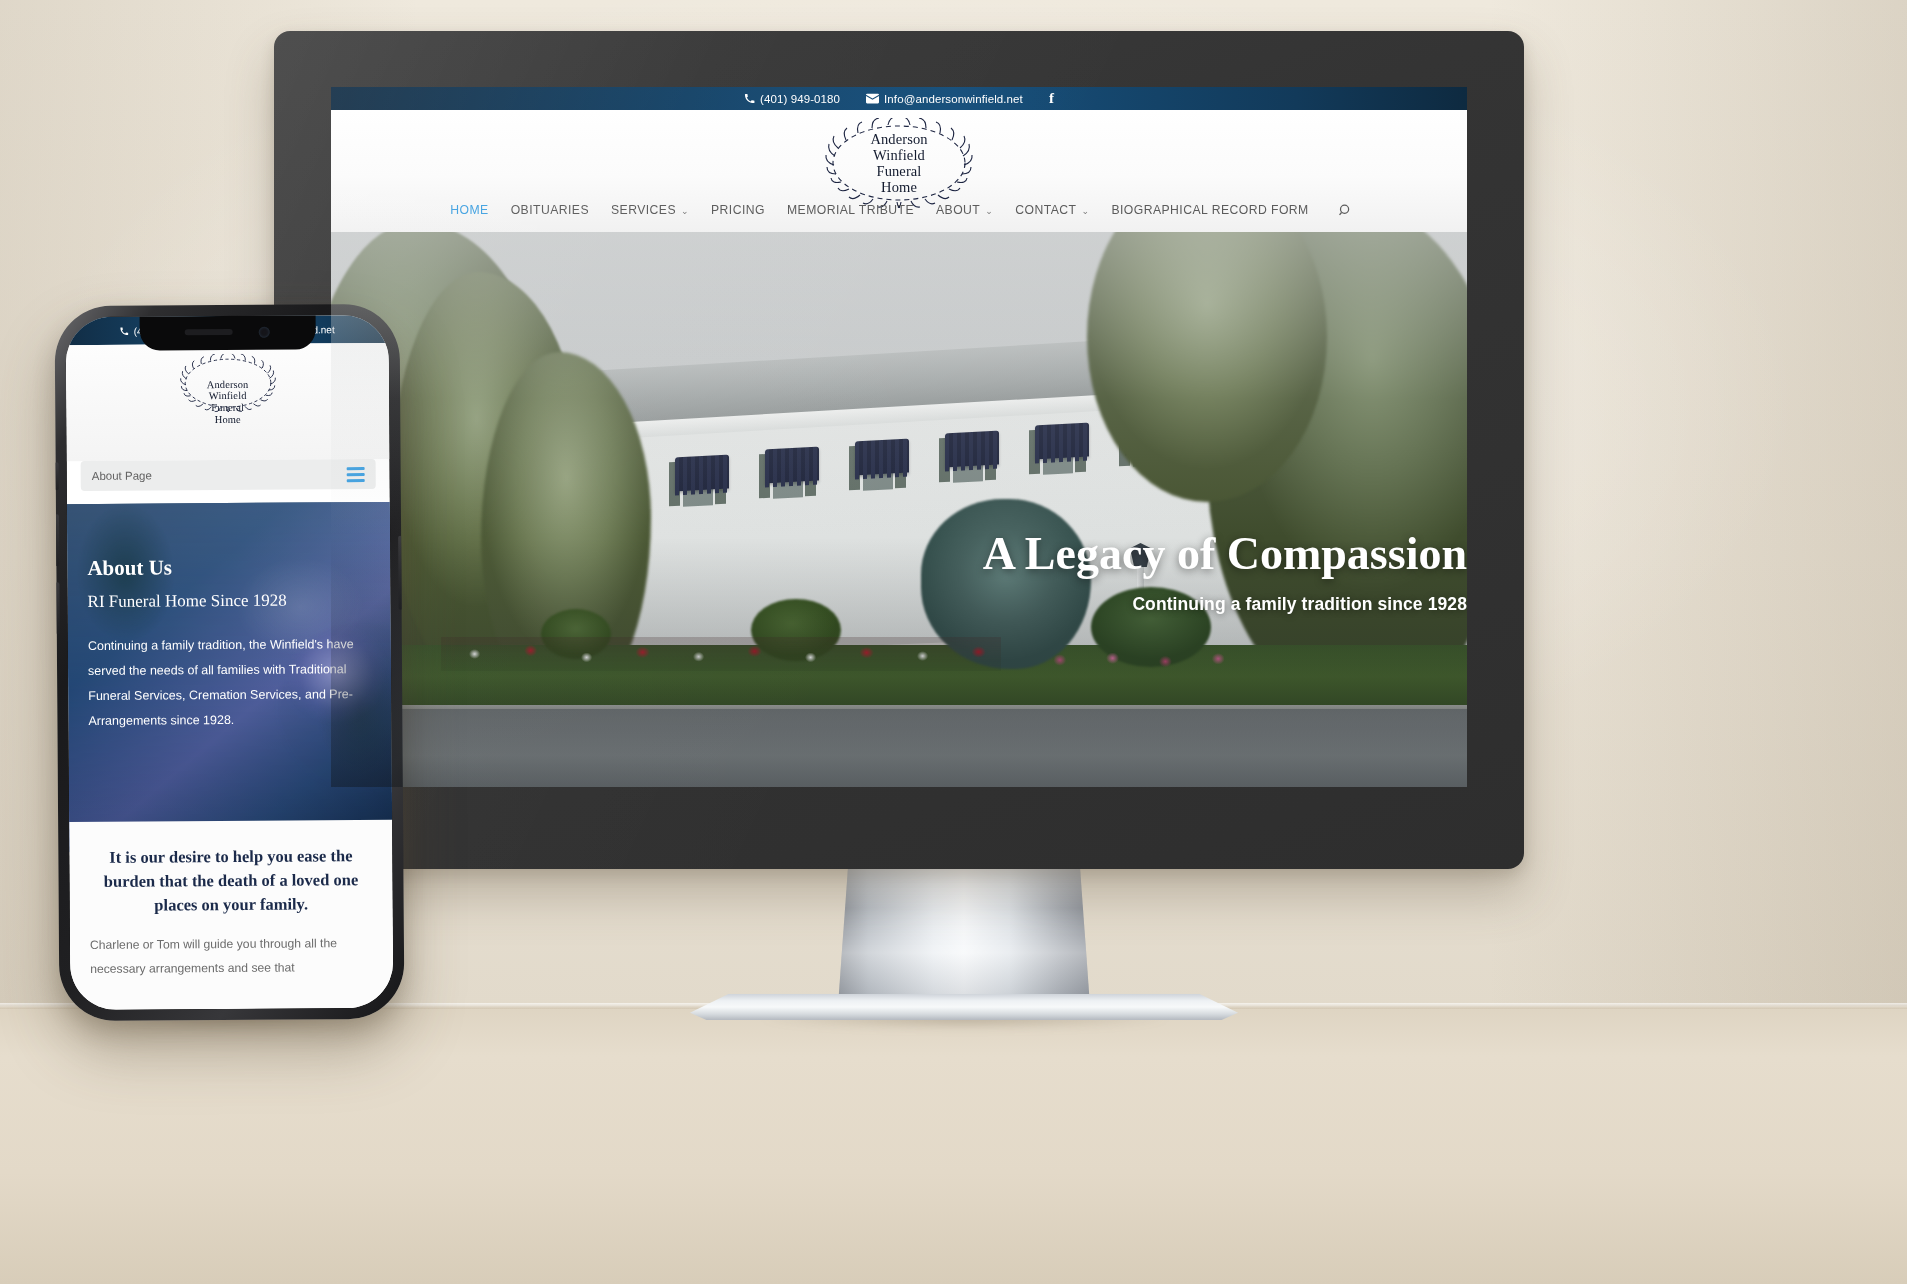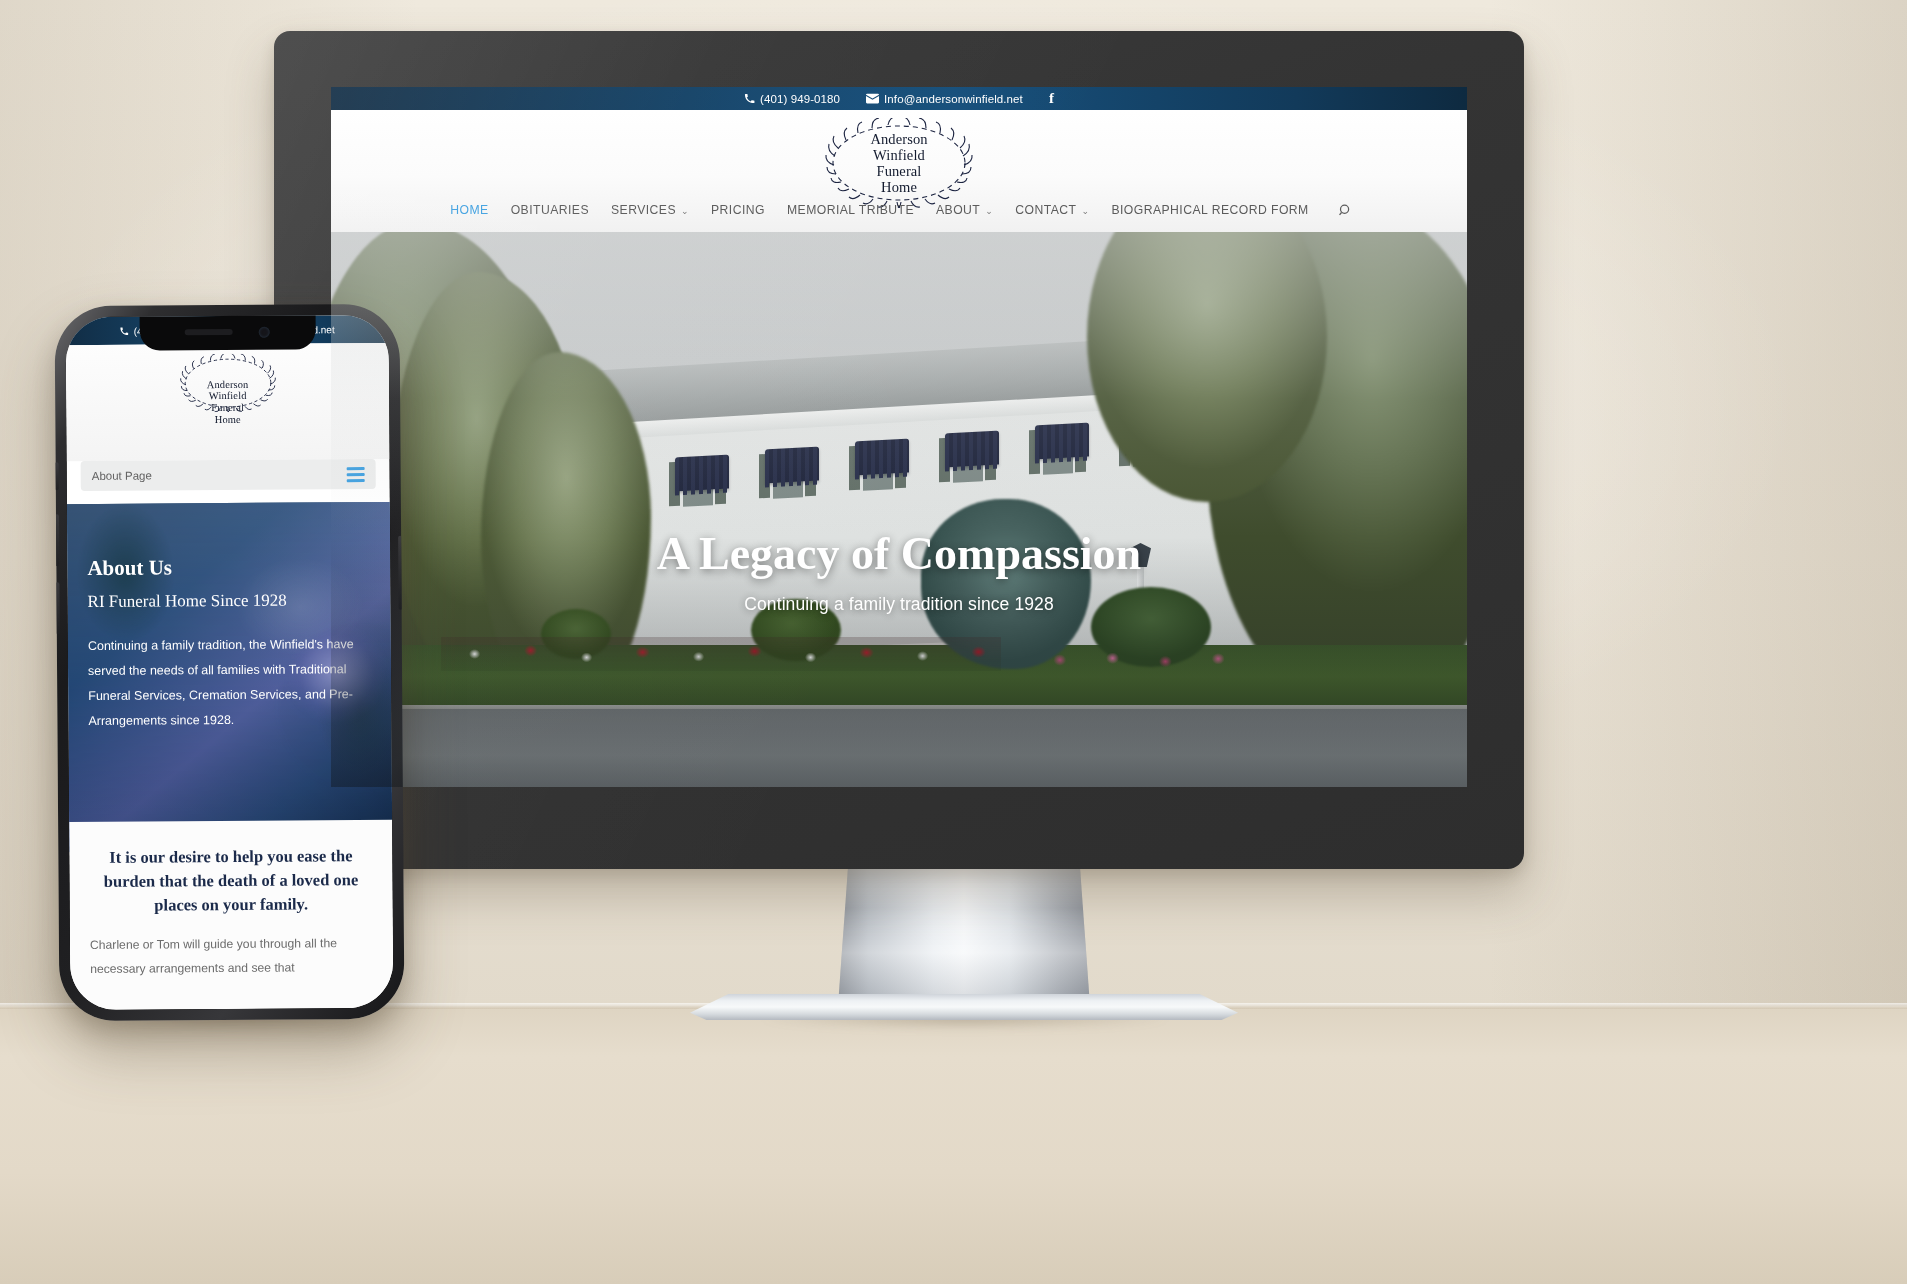--- a/index.html
+++ b/index.html
@@ -254,28 +254,28 @@
   .lamp{
     position:absolute; left:806px; bottom:130px; width:7px; height:96px;
     background:linear-gradient(90deg,#e8eaea,#bfc3c3);
   }
   .lamp::before{
     content:""; position:absolute; left:-7px; top:-18px; width:21px; height:24px;
     background:#39424a; clip-path:polygon(20% 100%, 80% 100%, 100% 22%, 50% 0%, 0% 22%);
   }
 
   .hero-copy{
-    position:absolute; z-index:12; left:0; right:0; top:298px; text-align:center; color:#fff;
+    position:absolute; z-index:12; left:0; right:0; top:298px; text-align:right; color:#fff;
   }
   .hero-title{
     font-family:"Liberation Serif", serif; font-weight:700; font-size:46px; line-height:1.05;
     text-shadow:0 2px 9px rgba(0,0,0,.45);
   }
   .hero-sub{
-    margin-top:16px; font-size:17.5px; font-weight:400; letter-spacing:.1px;
+    margin-top:16px; font-size:17.5px; font-weight:700; letter-spacing:.1px;
     text-shadow:0 1px 7px rgba(0,0,0,.45);
   }
 
   
   .phone{
     position:absolute; left:57px; top:305px; width:345px; height:715px;
     border-radius:56px;
     background:linear-gradient(125deg,#6d6d70 0%,#2e2e30 12%,#1a1a1c 32%,#202022 58%,#37373a 78%,#151517 100%);
     padding:11px;
     box-shadow:0 30px 58px rgba(85,70,50,.38), 0 10px 22px rgba(85,70,50,.24);

